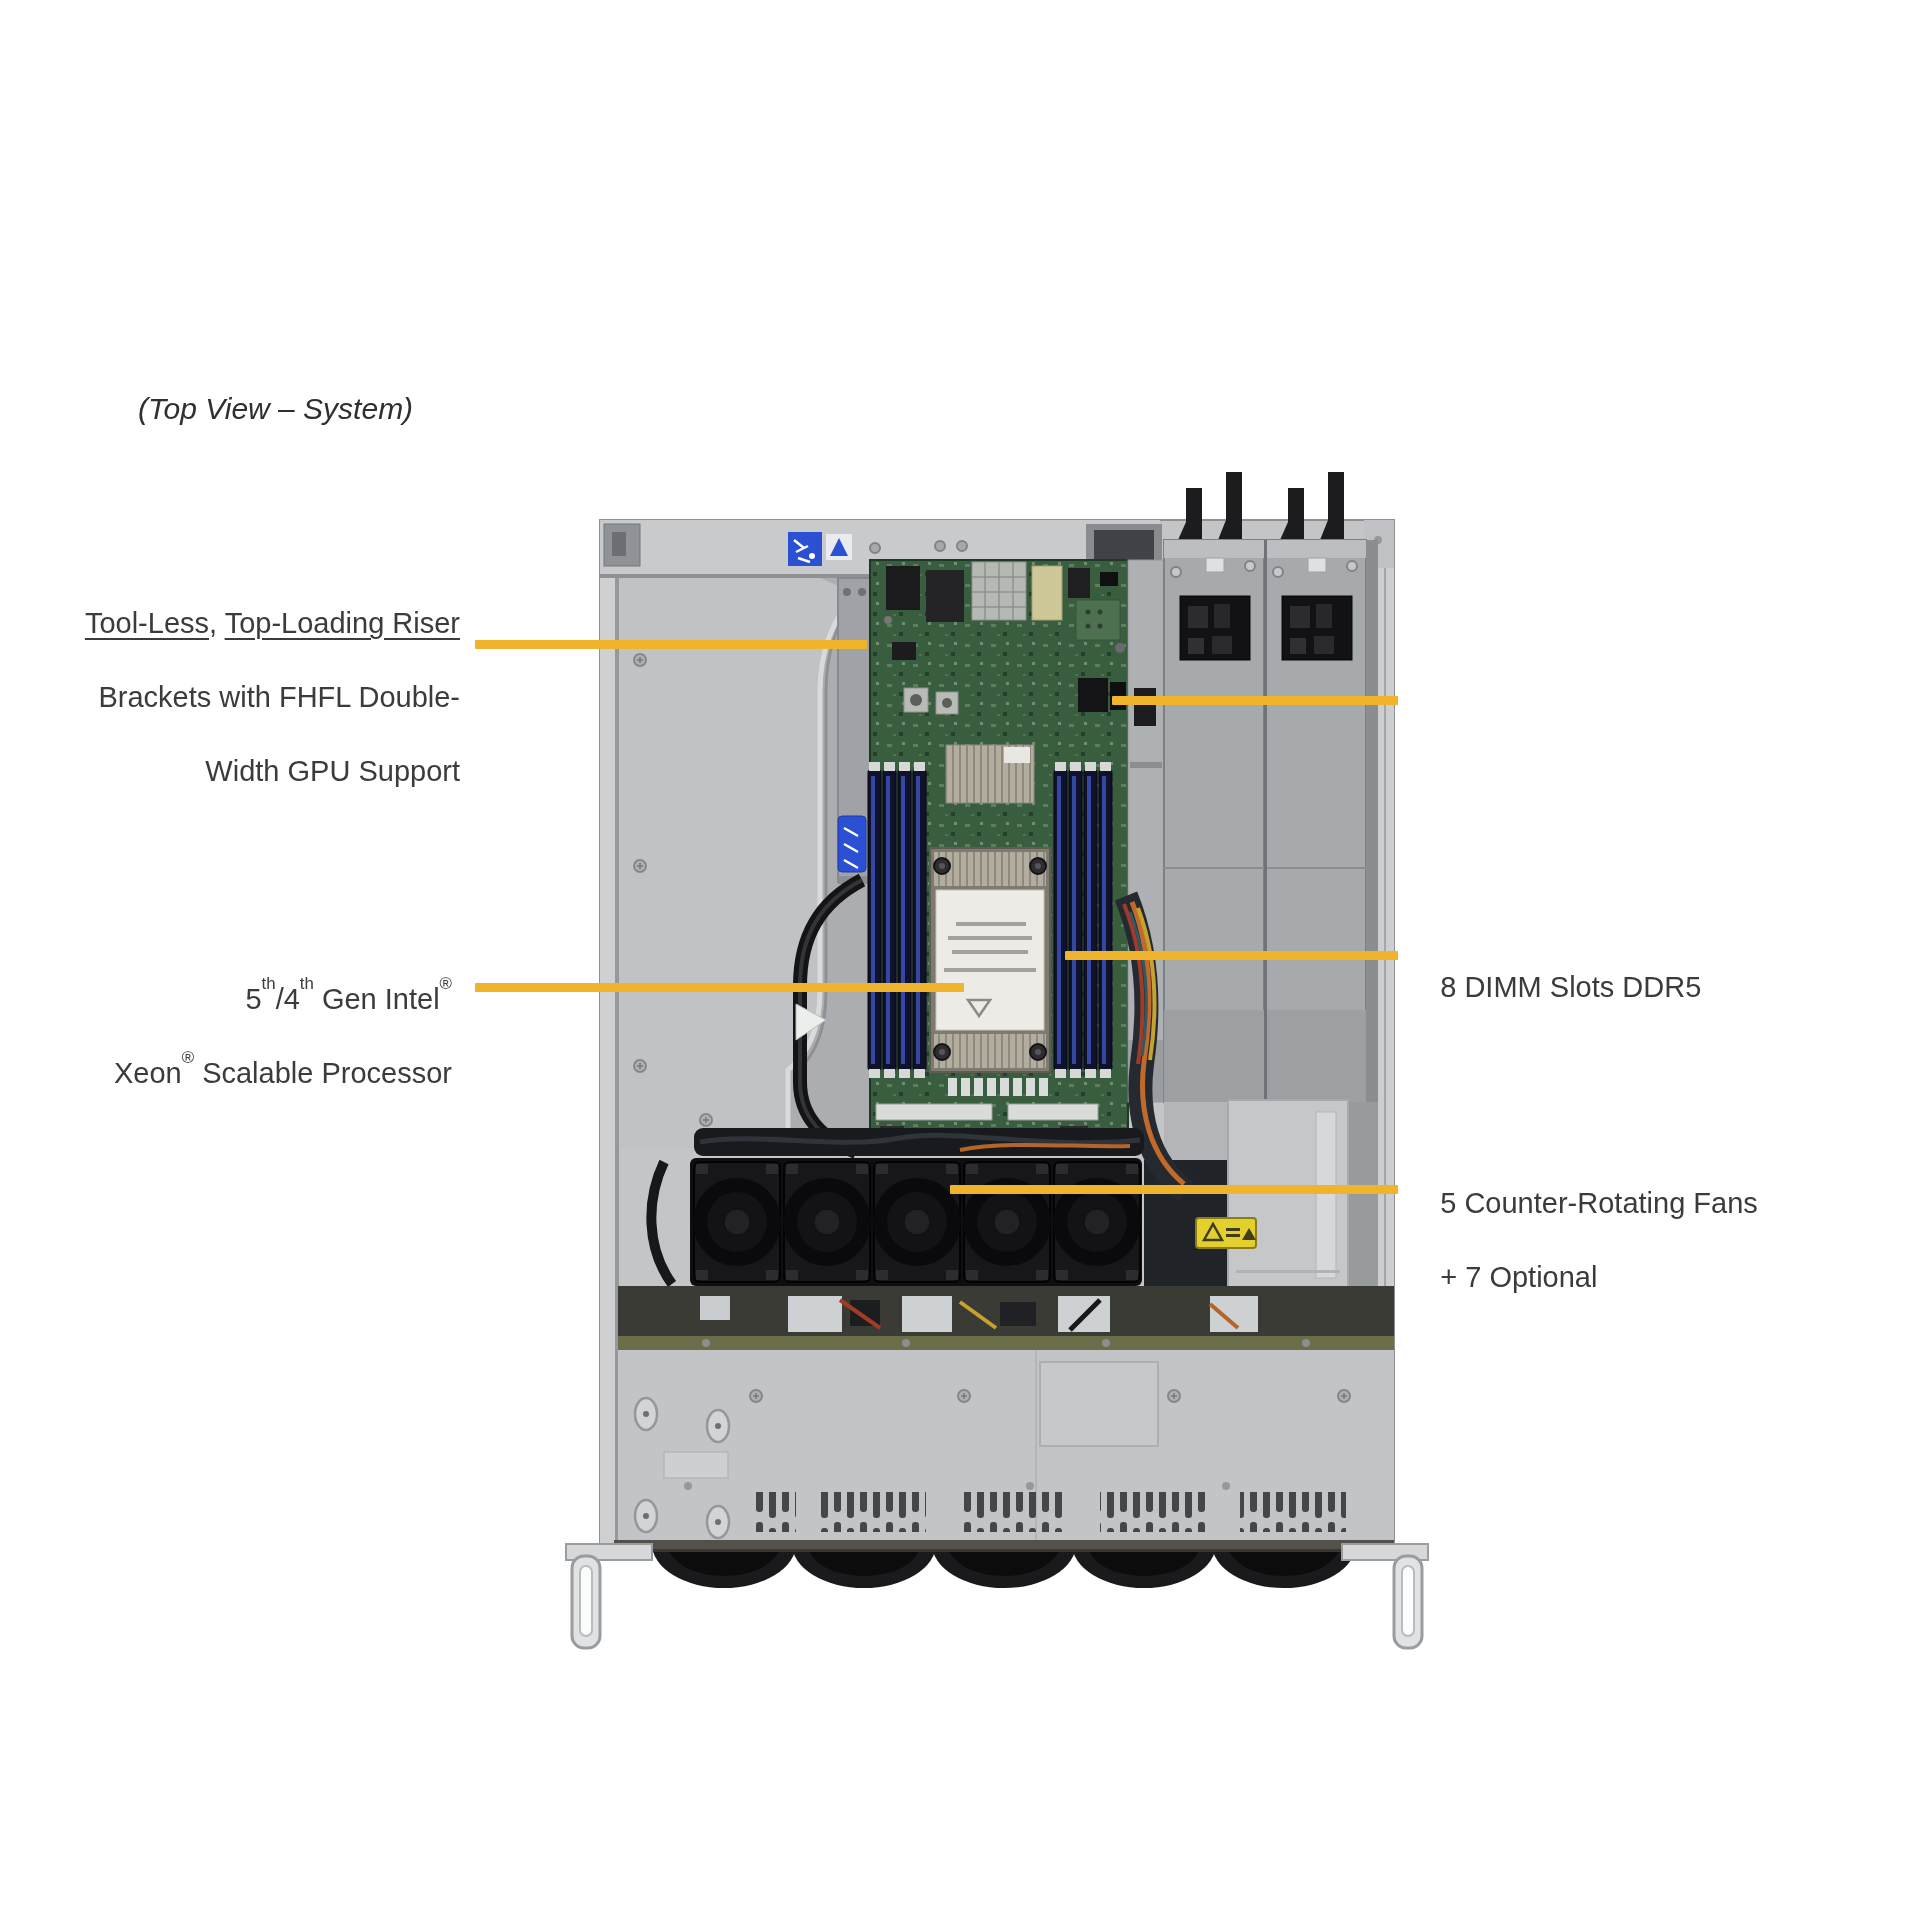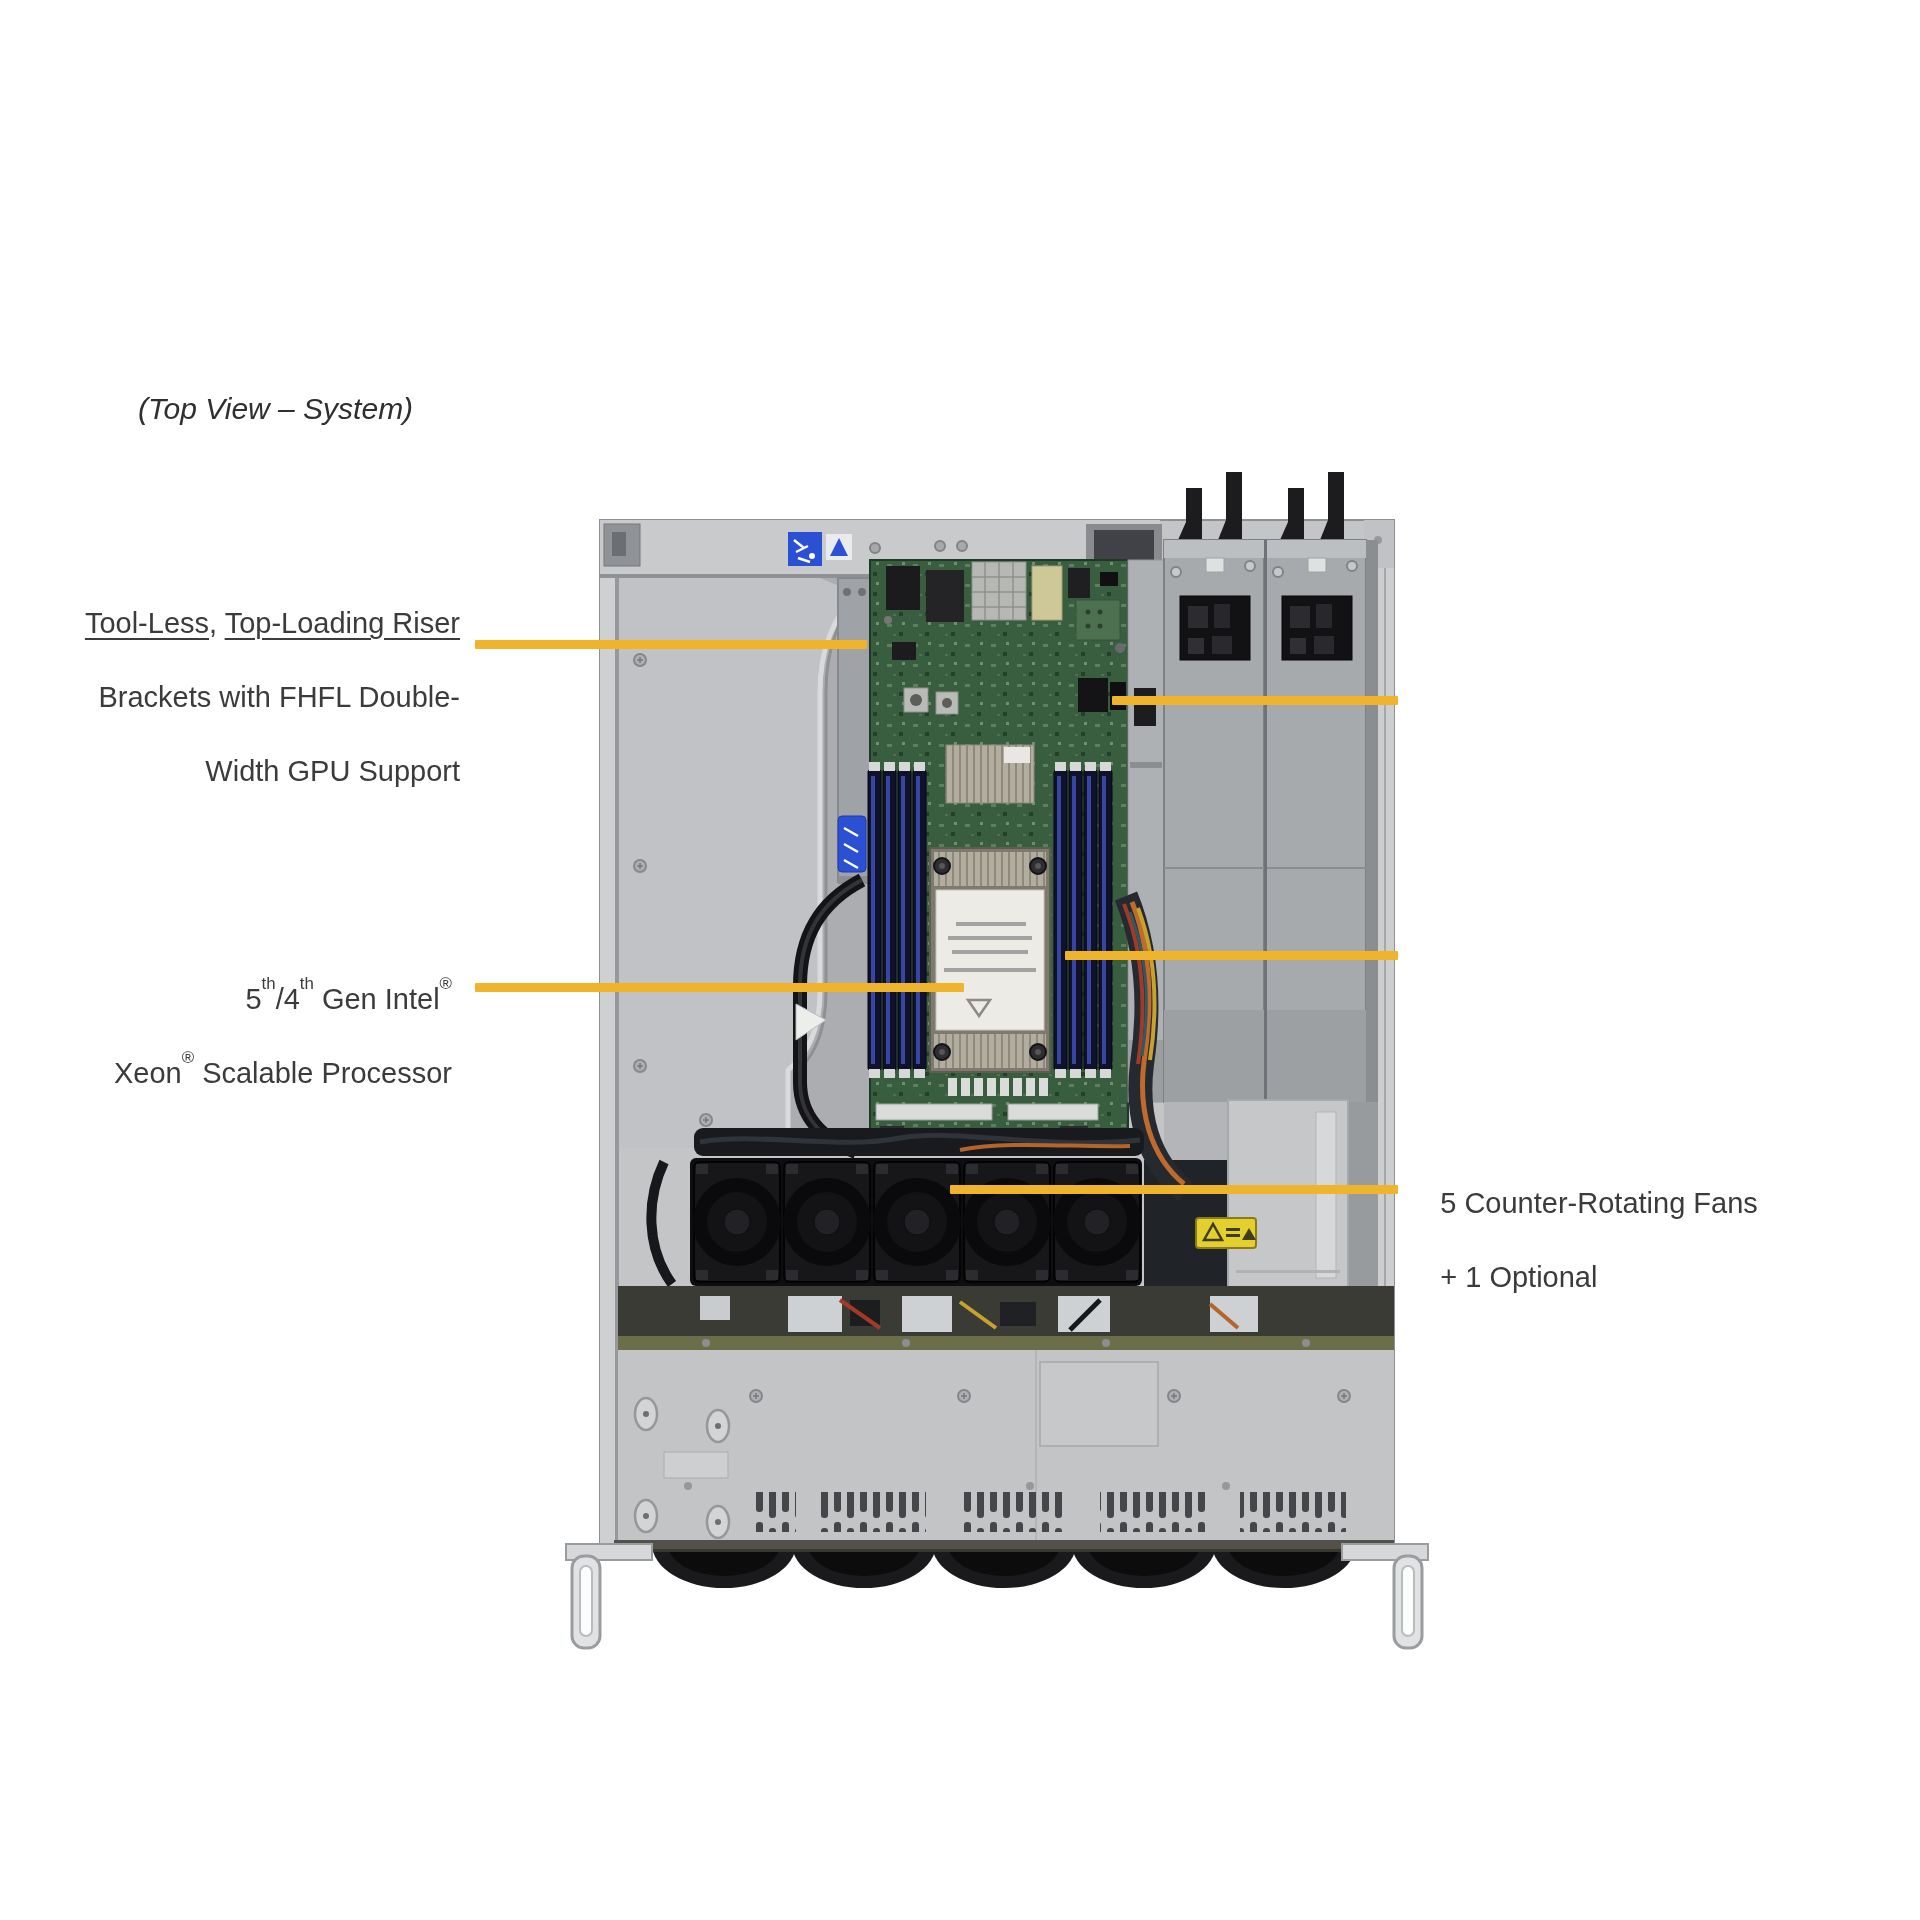--- a/index.html
+++ b/index.html
@@ -465,19 +465,22 @@
     <span>Brackets with FHFL Double-</span><br>
     <span>Width GPU Support</span>
   </div>
 
 
   <div class="label right-aligned" id="l-cpu">
     <span>5</span><sup class="reg">th</sup><span>/</span><span>4</span><sup class="reg">th</sup><span> Gen Intel</span><sup class="reg">®</sup><br>
     <span>Xeon</span><sup class="reg">®</sup><span> Scalable Processor</span>
   </div>
 
+  <div class="label" id="l-dimm">
+    <span>8 DIMM Slots DDR5</span>
+  </div>
 
   <div class="label" id="l-fans">
     <span>5 Counter-Rotating Fans</span><br>
-    <span>+ 1 Optional</span>
+    <span>+ 7 Optional</span>
   </div>
 
 </div>
 
 </body></html>

